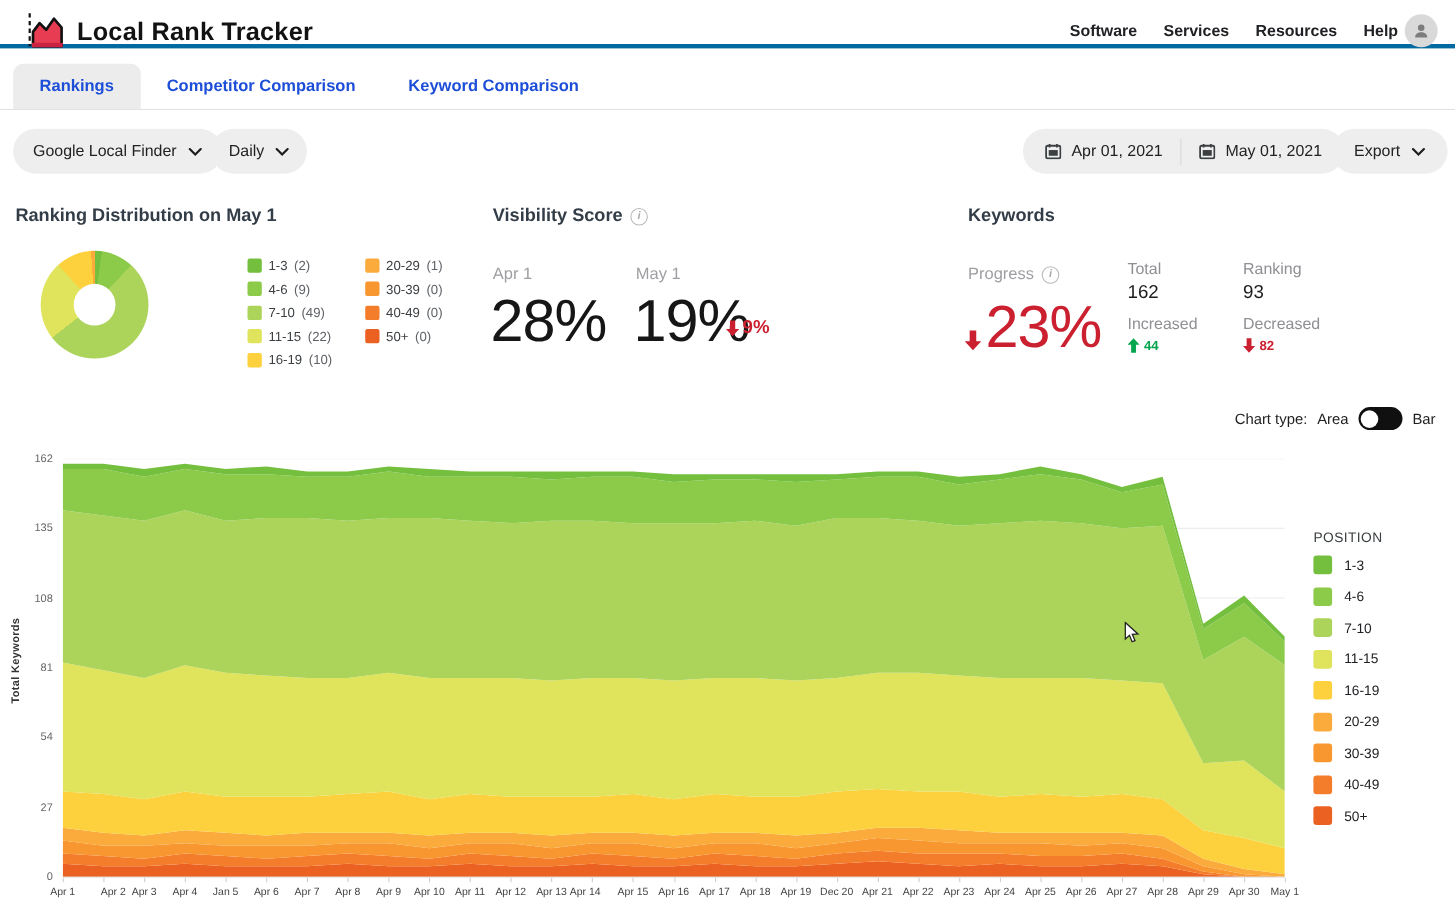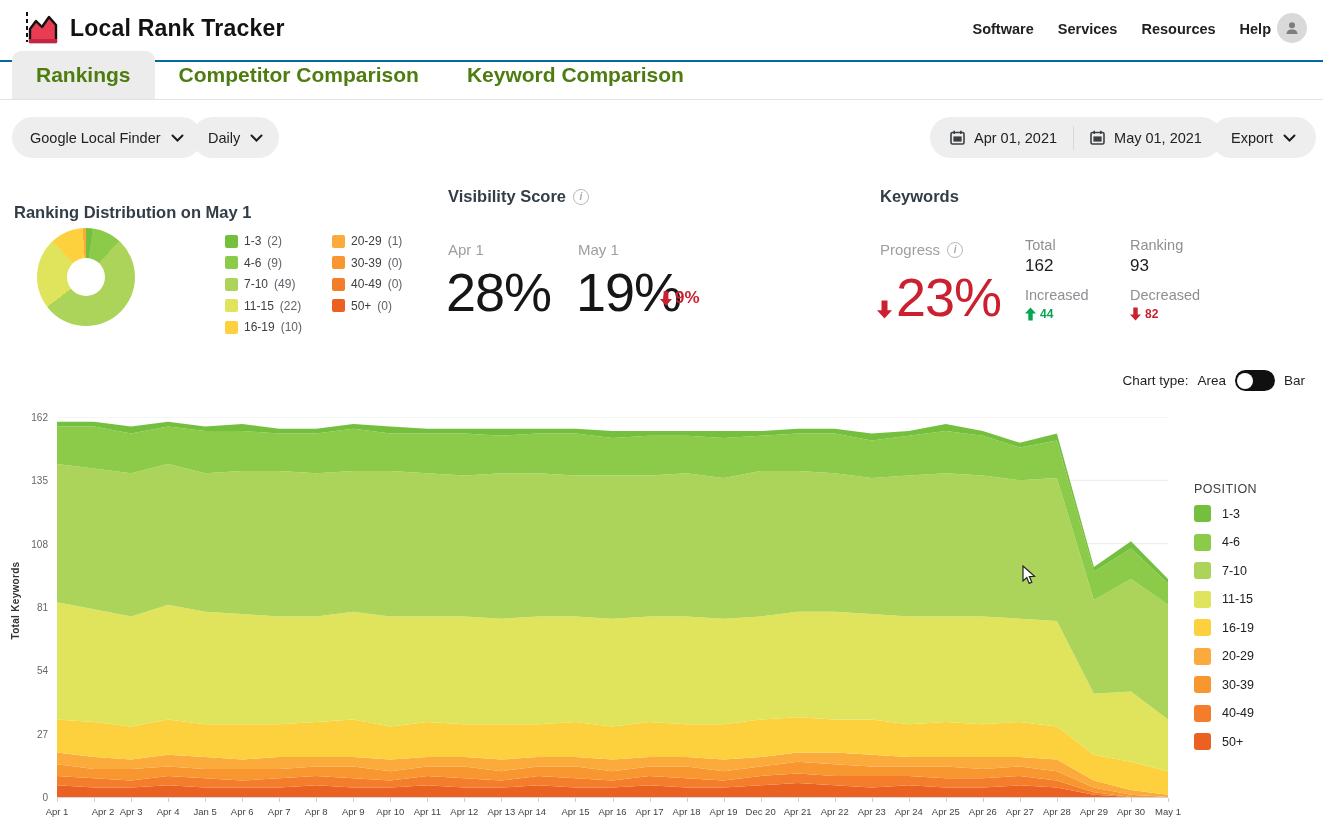--- a/index.html
+++ b/index.html
@@ -1,30 +1,30 @@
 <!DOCTYPE html>
 <html><head>
 <meta charset="utf-8">
 <style>
   * { margin:0; padding:0; box-sizing:border-box; }
   html,body { background:#fff; }
   body { font-family:"Liberation Sans","DejaVu Sans",sans-serif; color:#222; }
   #app { position:relative; width:1323px; height:833px; background:#fff; overflow:hidden; }
 
   
-  .header { position:absolute; left:0; top:0; width:100%; height:62px; border-bottom:2px solid #0369a1; }
+  .header { position:absolute; left:0; top:0; width:100%; height:44px; border-bottom:4px solid #0369a1; }
   .logo-wrap { position:absolute; left:22px; top:9px; display:flex; align-items:center; gap:10px; }
   .app-title { font-size:23px; font-weight:bold; color:#121212; letter-spacing:.2px; }
   .top-nav { position:absolute; right:52px; top:0; height:57px; display:flex; align-items:center; gap:24px; }
   .nav-item { font-size:14.5px; font-weight:bold; color:#202124; cursor:pointer; }
   .avatar { position:absolute; right:16px; top:13px; width:30px; height:30px; border-radius:50%; background:#d9d9d9; display:flex; align-items:center; justify-content:center; }
 
   
   .tabbar { position:absolute; left:0; top:57px; width:100%; height:43px; border-bottom:1px solid #e2e2e2; display:flex; align-items:flex-end; padding-left:12px; }
-  .tab { font-size:21px; font-weight:bold; color:#4d7c0f; padding:12px 24px 12px 24px; cursor:pointer; border-radius:9px 9px 0 0; }
+  .tab { font-size:15px; font-weight:bold; color:#1d4ed8; padding:12px 24px 12px 24px; cursor:pointer; border-radius:9px 9px 0 0; }
   .tab.active { background:#ececec; }
 
   
   .pill { position:absolute; top:117px; height:41px; background:#eeeeee; border-radius:21px; display:flex; align-items:center; font-size:14.5px; color:#222; cursor:pointer; }
   .pill .chev { margin-left:10px; display:inline-flex; }
   #finder-pill { left:12px; padding:0 18px; }
   #freq-pill { left:192px; padding:16px 16px; }
   #date-pill { left:930px; padding:0 20px; cursor:default; }
   #export-pill { left:1211px; padding:0 20px; }
   .date-part { display:flex; align-items:center; gap:9px; cursor:pointer; }
@@ -152,21 +152,21 @@
   </div>
   <div class="pill" id="export-pill">
     <span>Export</span>
     <span class="chev">
       <svg width="13" height="8" viewBox="0 0 13 8">
           <path d="M1.5 1.5 L6.5 6.5 L11.5 1.5" stroke="#1d1d1d" stroke-width="2" fill="none" stroke-linecap="round"></path>
         </svg>
     </span>
   </div>
 
-  <div class="panel-title" style="left:14px; top:187px;margin-top:16px;">Ranking Distribution on May 1</div>
+  <div class="panel-title" style="left:14px; top:187px;">Ranking Distribution on May 1</div>
   <div id="donut" style="background: conic-gradient(rgb(116, 191, 62) 0deg, rgb(116, 191, 62) 7.74deg, rgb(140, 202, 73) 7.74deg, rgb(140, 202, 73) 42.58deg, rgb(172, 211, 90) 42.58deg, rgb(172, 211, 90) 232.26deg, rgb(223, 228, 92) 232.26deg, rgb(223, 228, 92) 317.42deg, rgb(252, 209, 61) 317.42deg, rgb(252, 209, 61) 356.13deg, rgb(251, 170, 60) 356.13deg, rgb(251, 170, 60) 360deg);"></div>
   <div id="donut-hole"></div>
   <div class="dist-col" id="dist-col-1">
       <div class="dl-item">
         <span class="sw" style="background:#74bf3e"></span>
         <span class="dl-label">1-3</span>
         <span class="dl-count">(2)</span>
       </div>
       <div class="dl-item">
         <span class="sw" style="background:#8cca49"></span>

